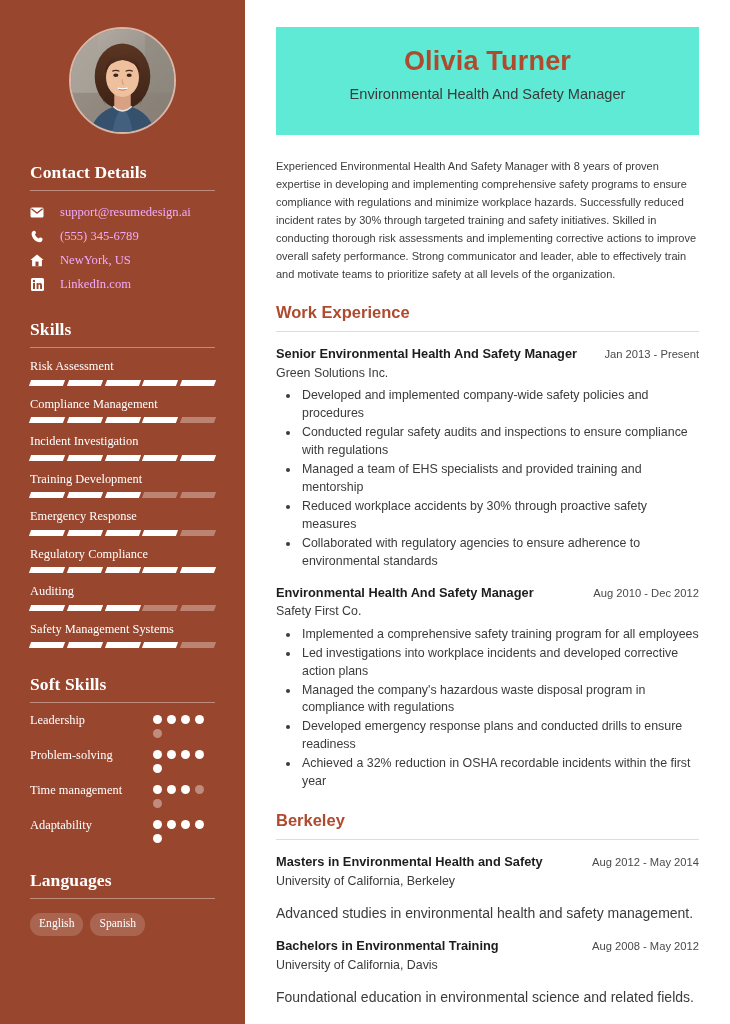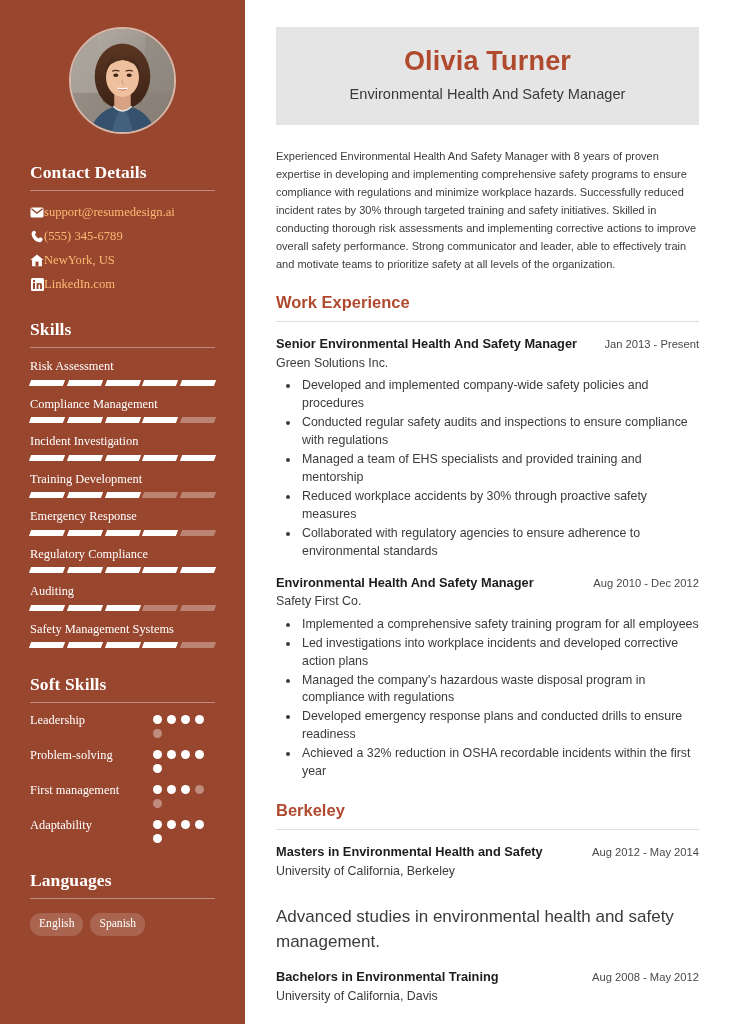--- a/index.html
+++ b/index.html
@@ -61,24 +61,24 @@
     height: 1px;
     background: rgba(255,255,255,0.38);
     margin: 7px 0 0 0;
   }
 
   .contact-block { margin-top: 28px; }
   .contact-list { margin-top: 14px; }
   .contact-item {
     display: flex;
     align-items: center;
-    gap: 0;
+    gap: 16px;
     margin-bottom: 9px;
     font-size: 12.6px;
-    color: #fdba74;
+    color: #f0abfc;
     line-height: 1.2;
   }
   .contact-icon {
     width: 14px;
     height: 14px;
     flex: 0 0 14px;
     display: flex;
     align-items: center;
     justify-content: center;
   }
@@ -153,23 +153,23 @@
 
   
   .main {
     flex: 1 1 auto;
     padding: 0;
     box-sizing: border-box;
     position: relative;
     background: #ffffff;
   }
   .name-card {
-    background: #e5e5e5;
+    background: #5eead4;
     margin: 27px 31px 0 31px;
-    padding: 20px 14px 22px 14px;
+    padding: 20px 14px 32px 14px;
     text-align: center;
   }
   .name {
     color: #b04a2e;
     font-size: 27px;
     font-weight: bold;
     line-height: 1.1;
     margin: 0;
     letter-spacing: 0.2px;
   }
@@ -232,24 +232,24 @@
     padding-left: 24px;
   }
   .bullets li {
     font-size: 12.4px;
     color: #3b3b3b;
     line-height: 1.45;
     margin-bottom: 1px;
     padding-left: 2px;
   }
   .entry-desc {
-    font-size: 17px;
+    font-size: 14px;
     color: #3b3b3b;
     line-height: 1.5;
-    margin-top: 25px;
+    margin-top: 14px;
   }
 </style>
 </head>
 <body>
 
 <div class="page">
 
   <aside class="sidebar">
 
     <div class="photo-wrap">
@@ -452,21 +452,21 @@
             <div class="soft-name">Problem-solving</div>
             <div class="soft-dots">
               <span class="dot on"></span>
               <span class="dot on"></span>
               <span class="dot on"></span>
               <span class="dot on"></span>
               <span class="dot on"></span>
             </div>
           </div>
           <div class="soft-row">
-            <div class="soft-name">First management</div>
+            <div class="soft-name">Time management</div>
             <div class="soft-dots">
               <span class="dot on"></span>
               <span class="dot on"></span>
               <span class="dot on"></span>
               <span class="dot"></span>
               <span class="dot"></span>
             </div>
           </div>
           <div class="soft-row">
             <div class="soft-name">Adaptability</div>

